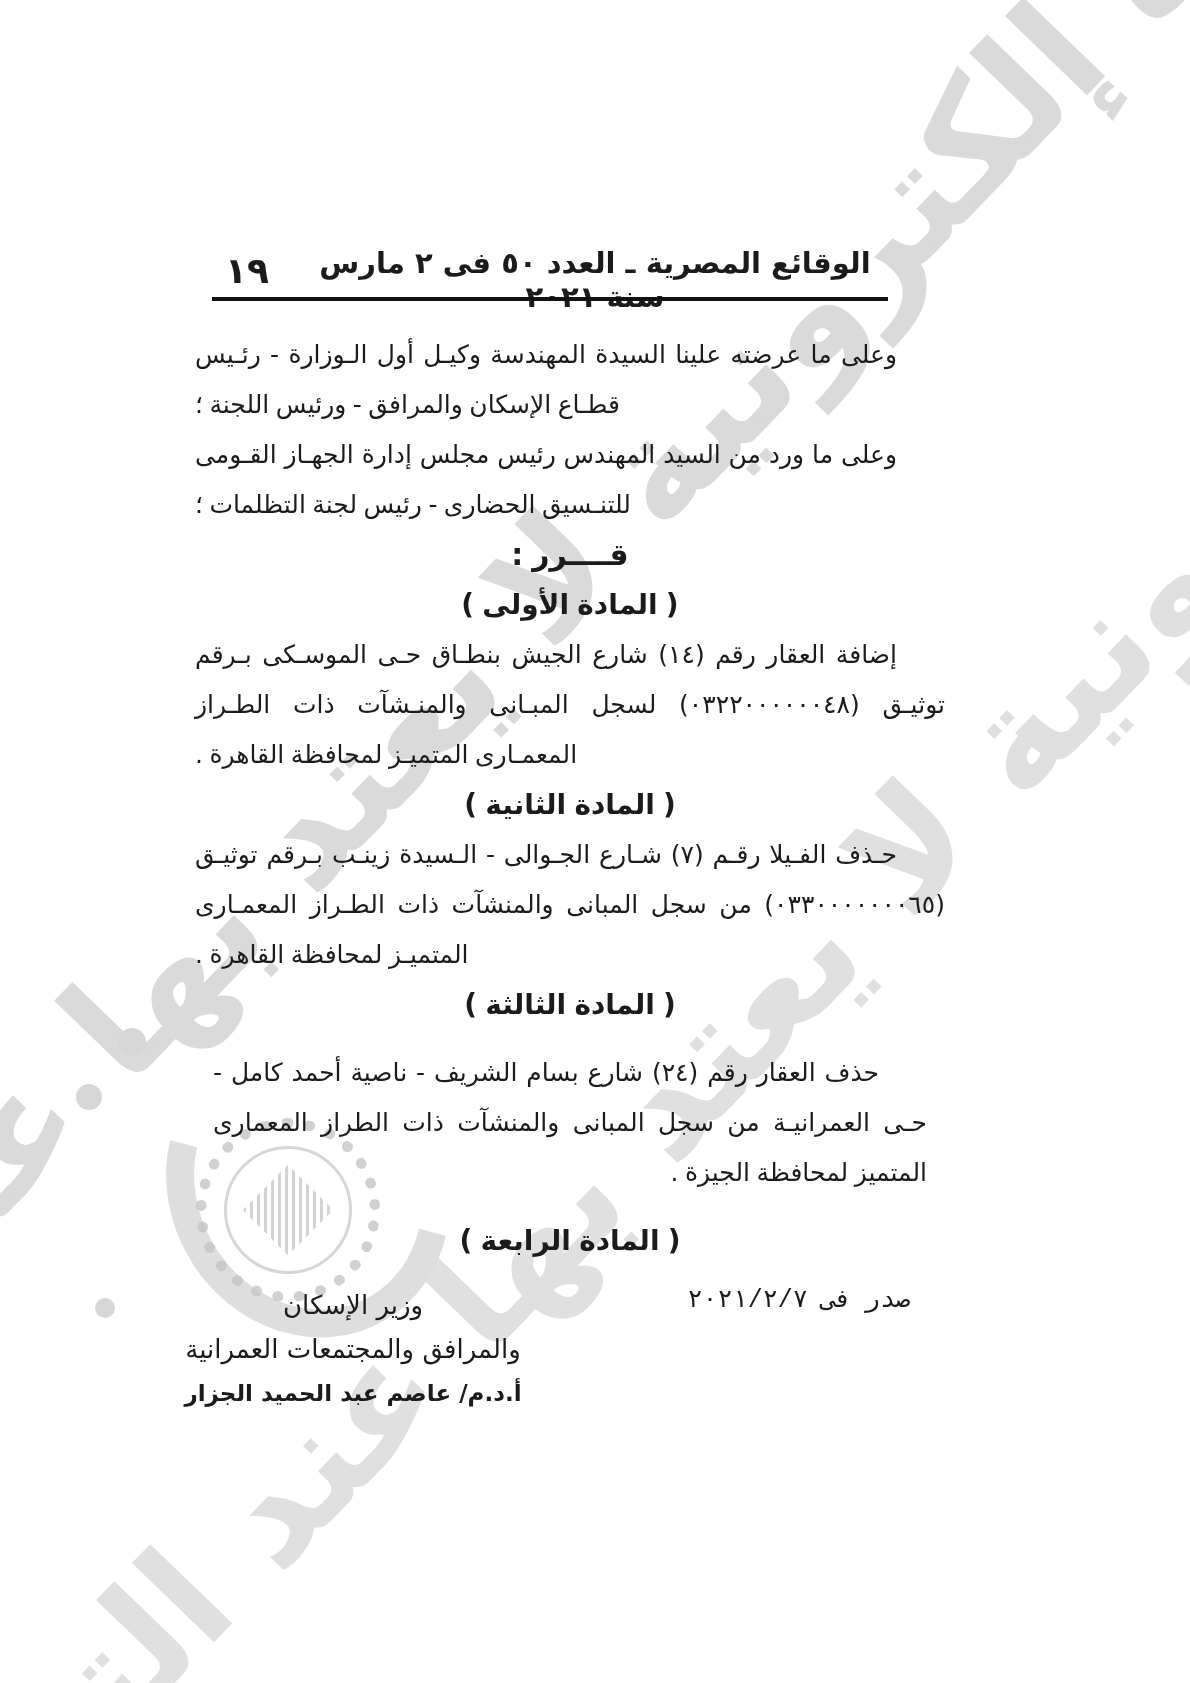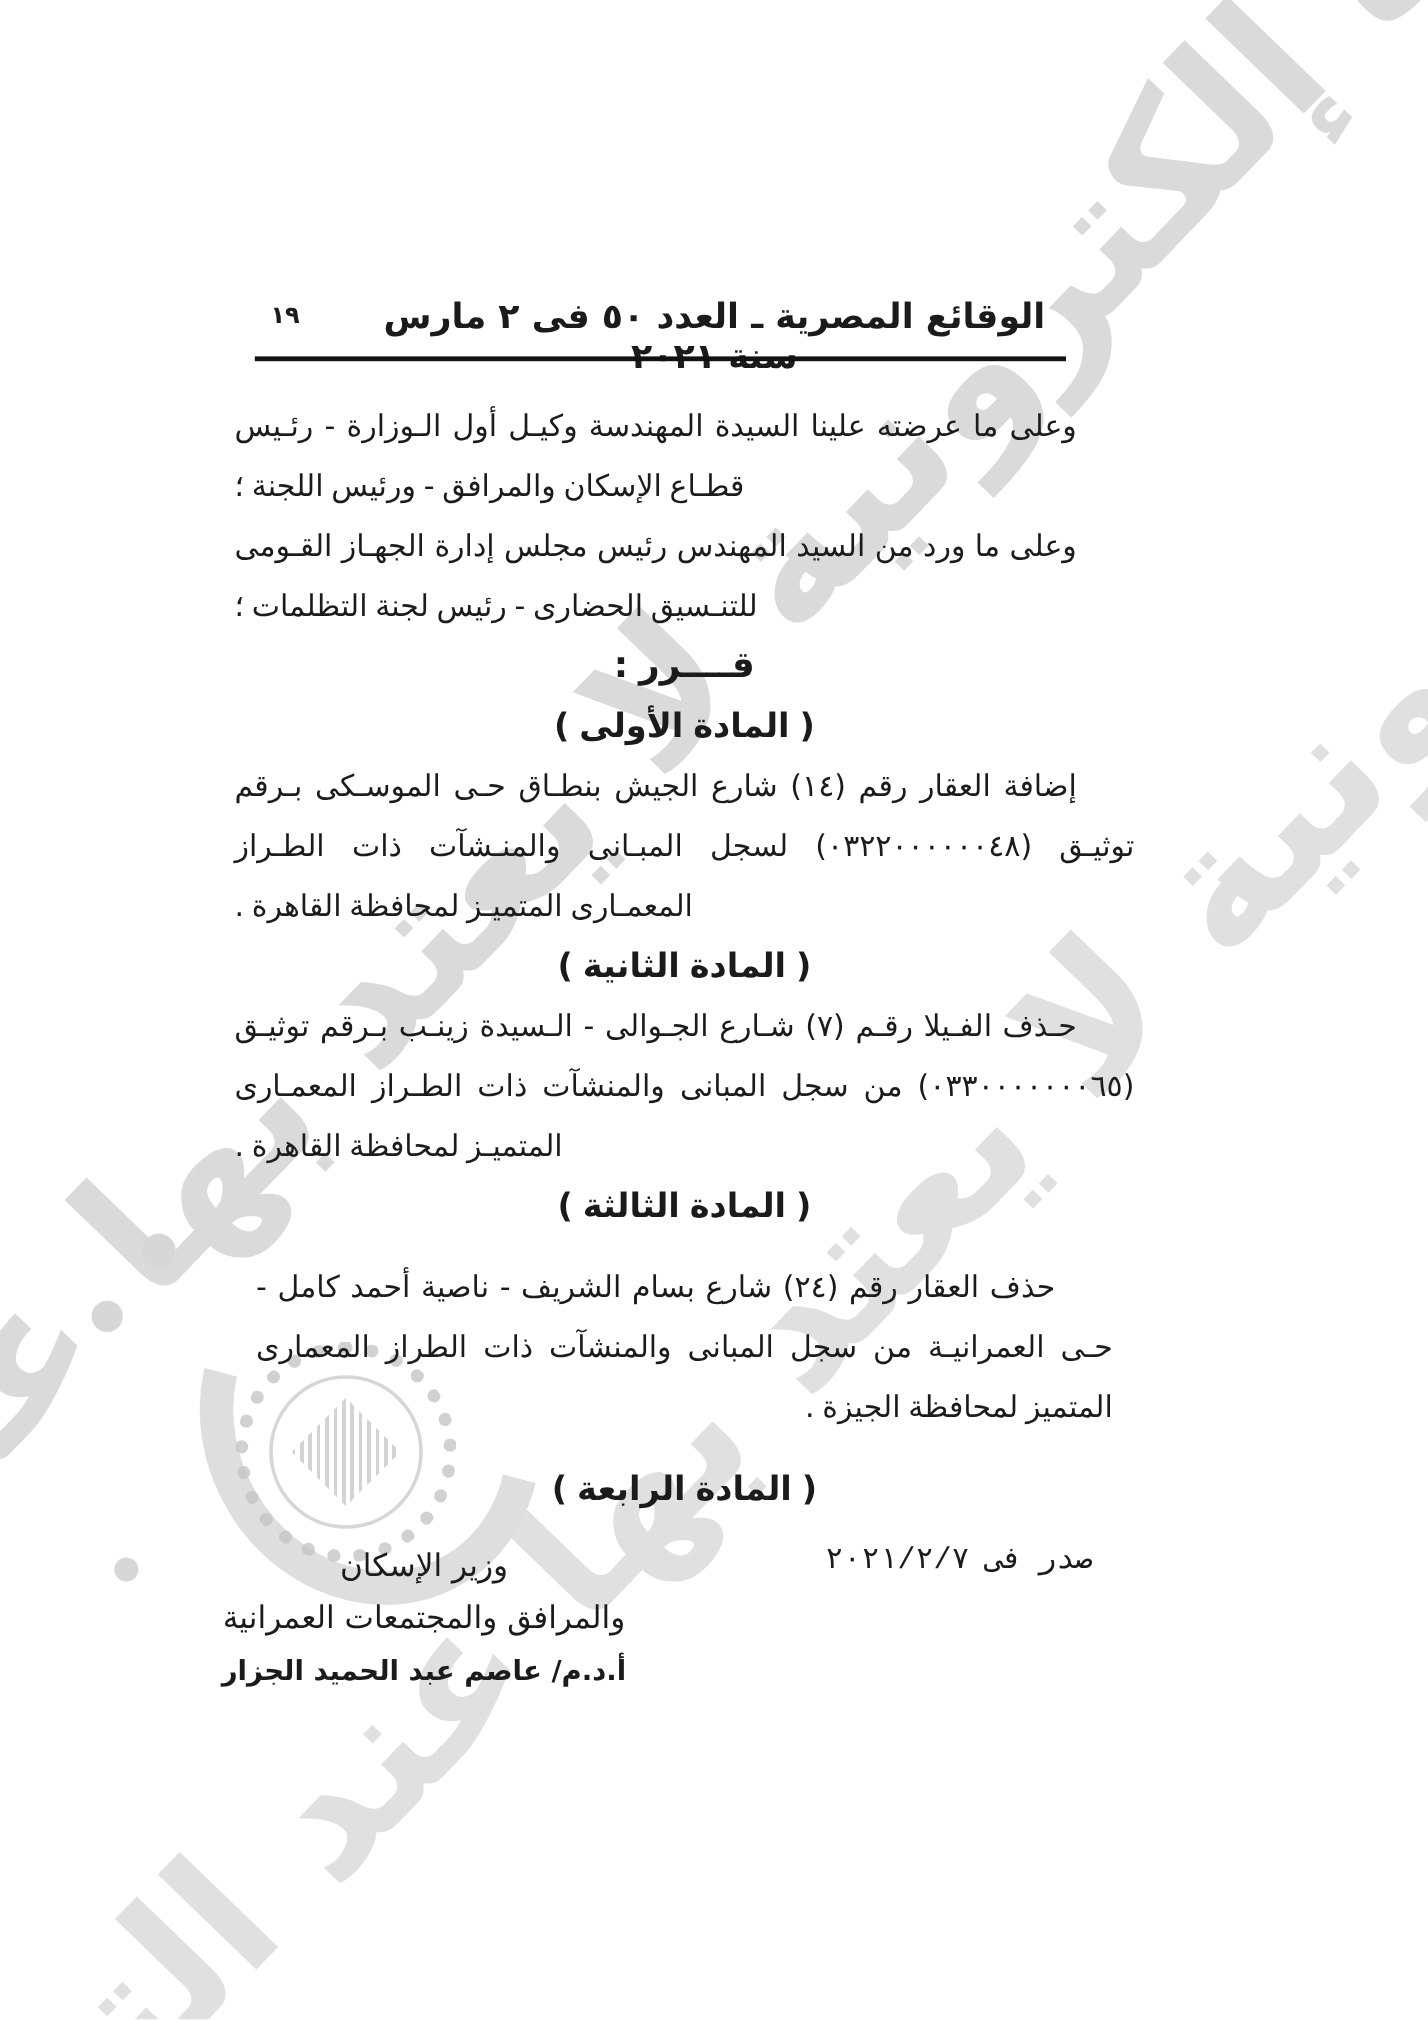--- a/index.html
+++ b/index.html
@@ -30,21 +30,21 @@
   .seal-mid{position:absolute;inset:28px;border-radius:50%;border:3px solid #cccccc;}
   .seal-core{
     position:absolute;inset:60px;transform:rotate(45deg);
     background:repeating-linear-gradient(45deg,#c9c9c9 0 3px,transparent 3px 7px);
   }
   
   .header-title{
     position:absolute;top:246px;left:300px;right:300px;z-index:1;
     text-align:center;font-size:29px;font-weight:bold;letter-spacing:0;
   }
-  .page-number{position:absolute;top:250px;left:225px;z-index:1;font-size:20px;font-weight:bold;}
+  .page-number{position:absolute;top:250px;left:225px;z-index:1;font-size:36px;font-weight:bold;}
   .header-rule{position:absolute;top:297px;left:212px;width:676px;height:4px;background:#121212;z-index:1;}
   
   .body-text{
     position:absolute;top:330px;left:195px;width:750px;z-index:1;
     font-size:25px;line-height:50px;word-spacing:-1.5px;text-align:justify;
   }
   .para{margin:0;text-indent:48px;text-align:justify;text-align-last:left;}
   .para-endright{margin:18px;text-indent:48px;text-align:justify;text-align-last:right;}
   .para-single{margin:0;text-indent:28px;text-align:right;text-align-last:right;}
   .heading-line{

